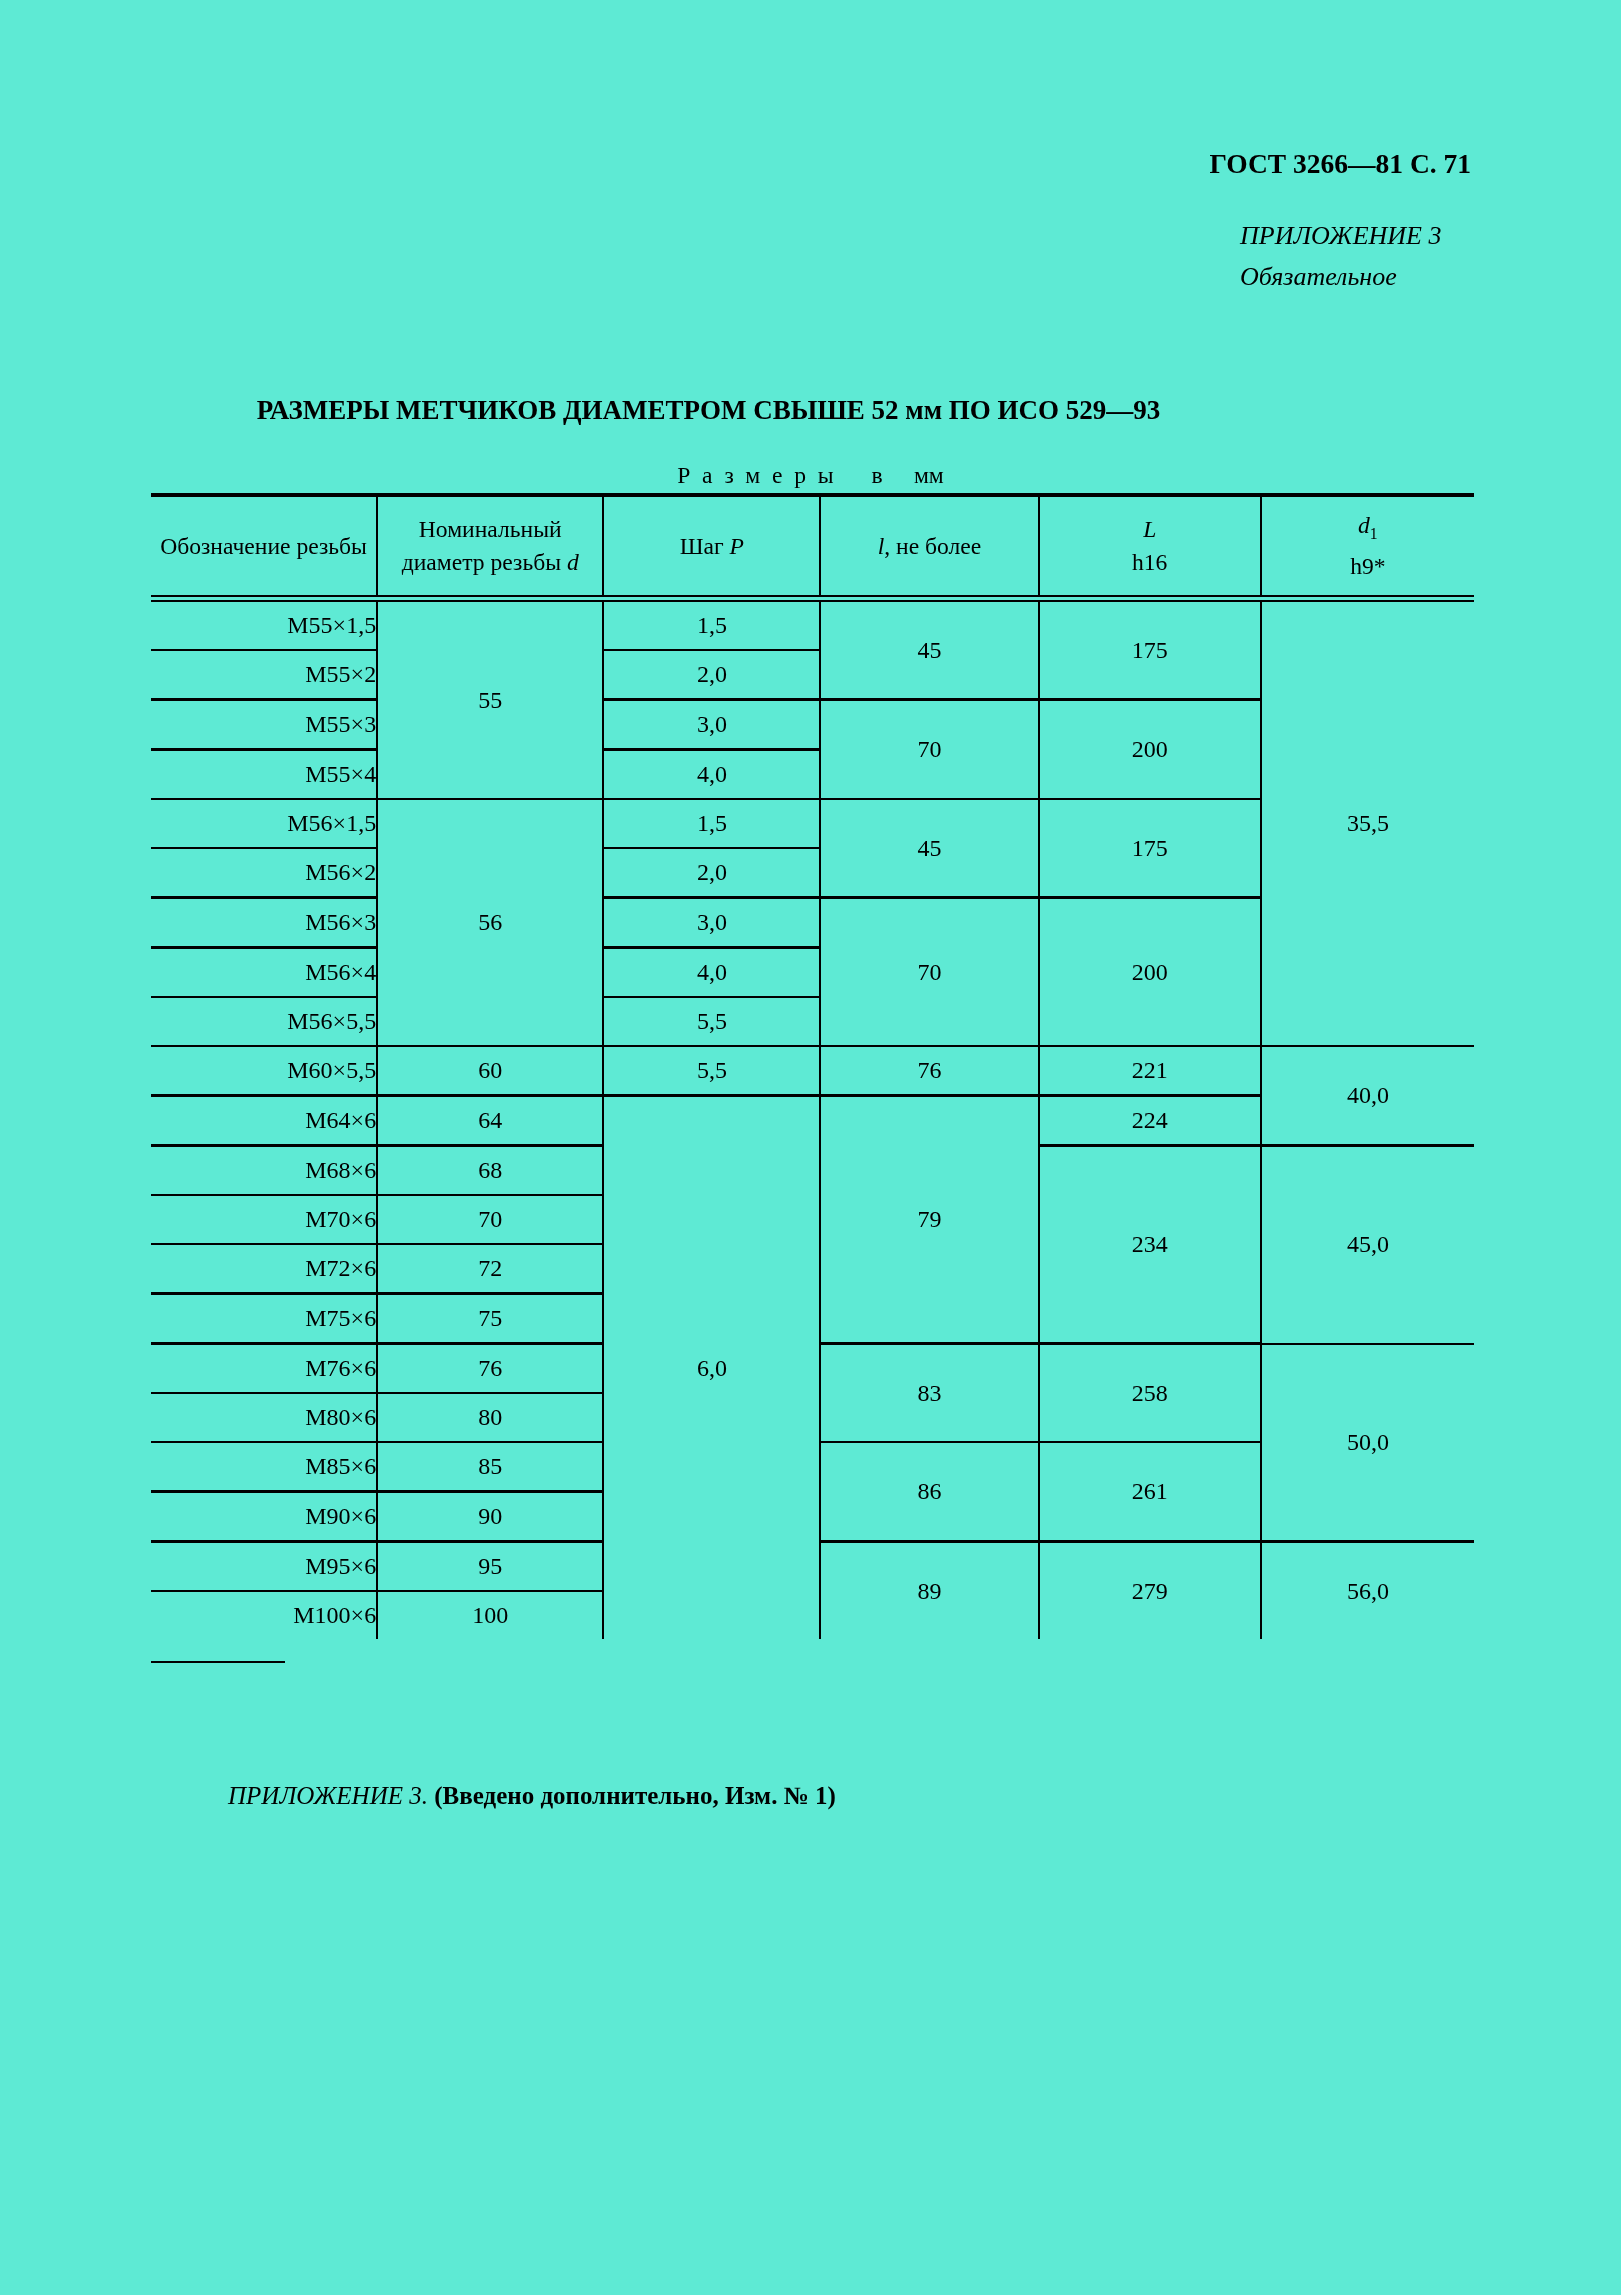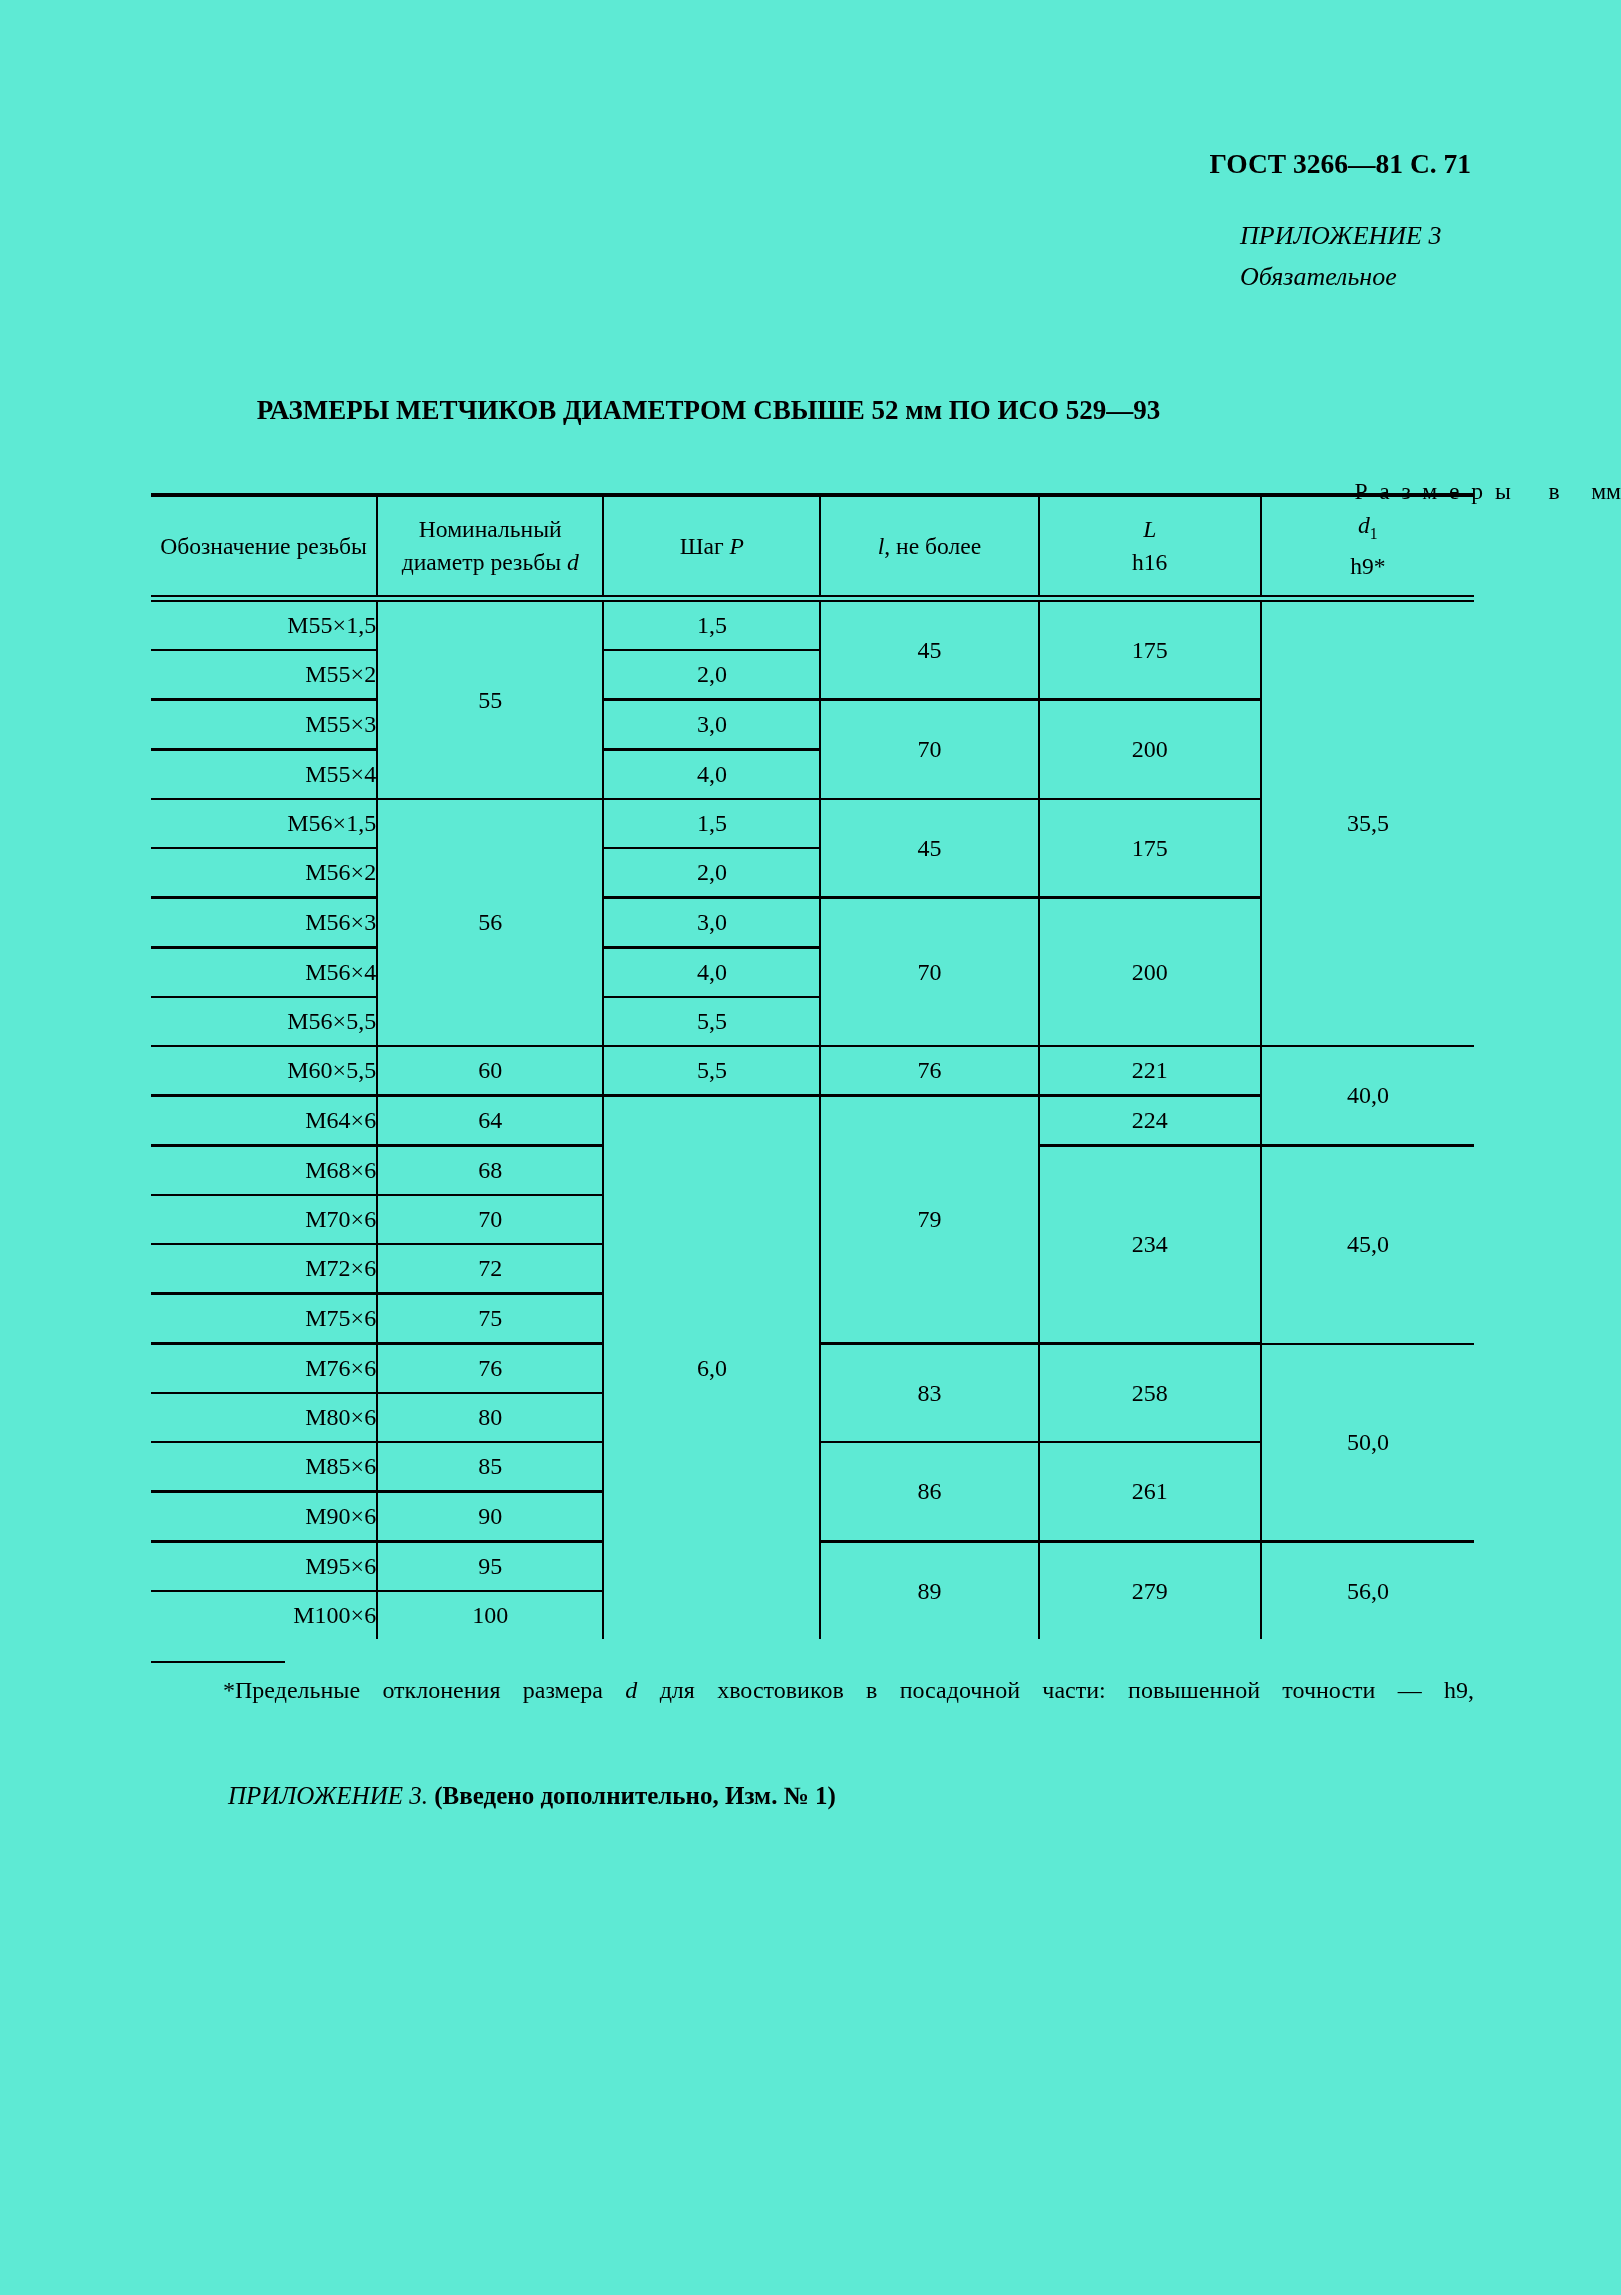--- a/index.html
+++ b/index.html
@@ -5,21 +5,21 @@
   html,body{margin:0;padding:0;background:#888;}
   .page{position:relative;width:1621px;height:2295px;background:#5eead4;
         font-family:"Liberation Serif","DejaVu Serif",serif;color:#000;overflow:hidden;}
 
   .gost-header{position:absolute;top:148px;right:150px;font-weight:bold;font-size:27.5px;white-space:nowrap;}
 
   .appendix-block{position:absolute;left:1240px;top:215px;font-style:italic;font-size:26px;line-height:41px;white-space:nowrap;}
 
   .doc-title{position:absolute;top:395px;left:0;width:1417px;text-align:center;font-weight:bold;font-size:27px;white-space:nowrap;}
 
-  .units-line{position:absolute;top:462px;left:0;width:1621px;text-align:right;font-size:23.6px;margin-top:16px;}
+  .units-line{position:absolute;top:462px;left:0;width:1621px;text-align:center;font-size:23.6px;}
   .units-spaced{letter-spacing:0.5em;word-spacing:0.35em;}
   .units-tail{margin-left:19.6px;}
 
   table.size-table{position:absolute;left:151px;top:493px;width:1323px;
         border-collapse:collapse;table-layout:fixed;border-top:4.6px solid #000;}
   .size-table th{height:98px;font-weight:normal;font-size:23.6px;line-height:33px;
         text-align:center;vertical-align:middle;padding:0;
         border-bottom:7.9px double #000;}
   .size-table td{height:47px;font-size:24px;text-align:center;vertical-align:middle;padding:0;
         border-bottom:2px solid #000;}
@@ -186,21 +186,20 @@
         <tr>
           <td class="c1 bb-none">М100×6</td>
           <td class="c2 bb-none">100</td>
         </tr>
       </tbody>
   </table>
 
   <div class="footnote-rule"></div>
 
   <div class="footnote">
-    <div class="fn-line1"><span>*Предельные отклонения размера </span><i>d</i><span> для хвостовиков в посадочной части: повышенной точности — h9,</span></div>
   </div>
 
   <div class="appendix-note">
     <span class="it">ПРИЛОЖЕНИЕ 3.</span>
     <span class="bd">(Введено дополнительно, Изм. № 1)</span>
   </div>
 
 </div>
 
 

